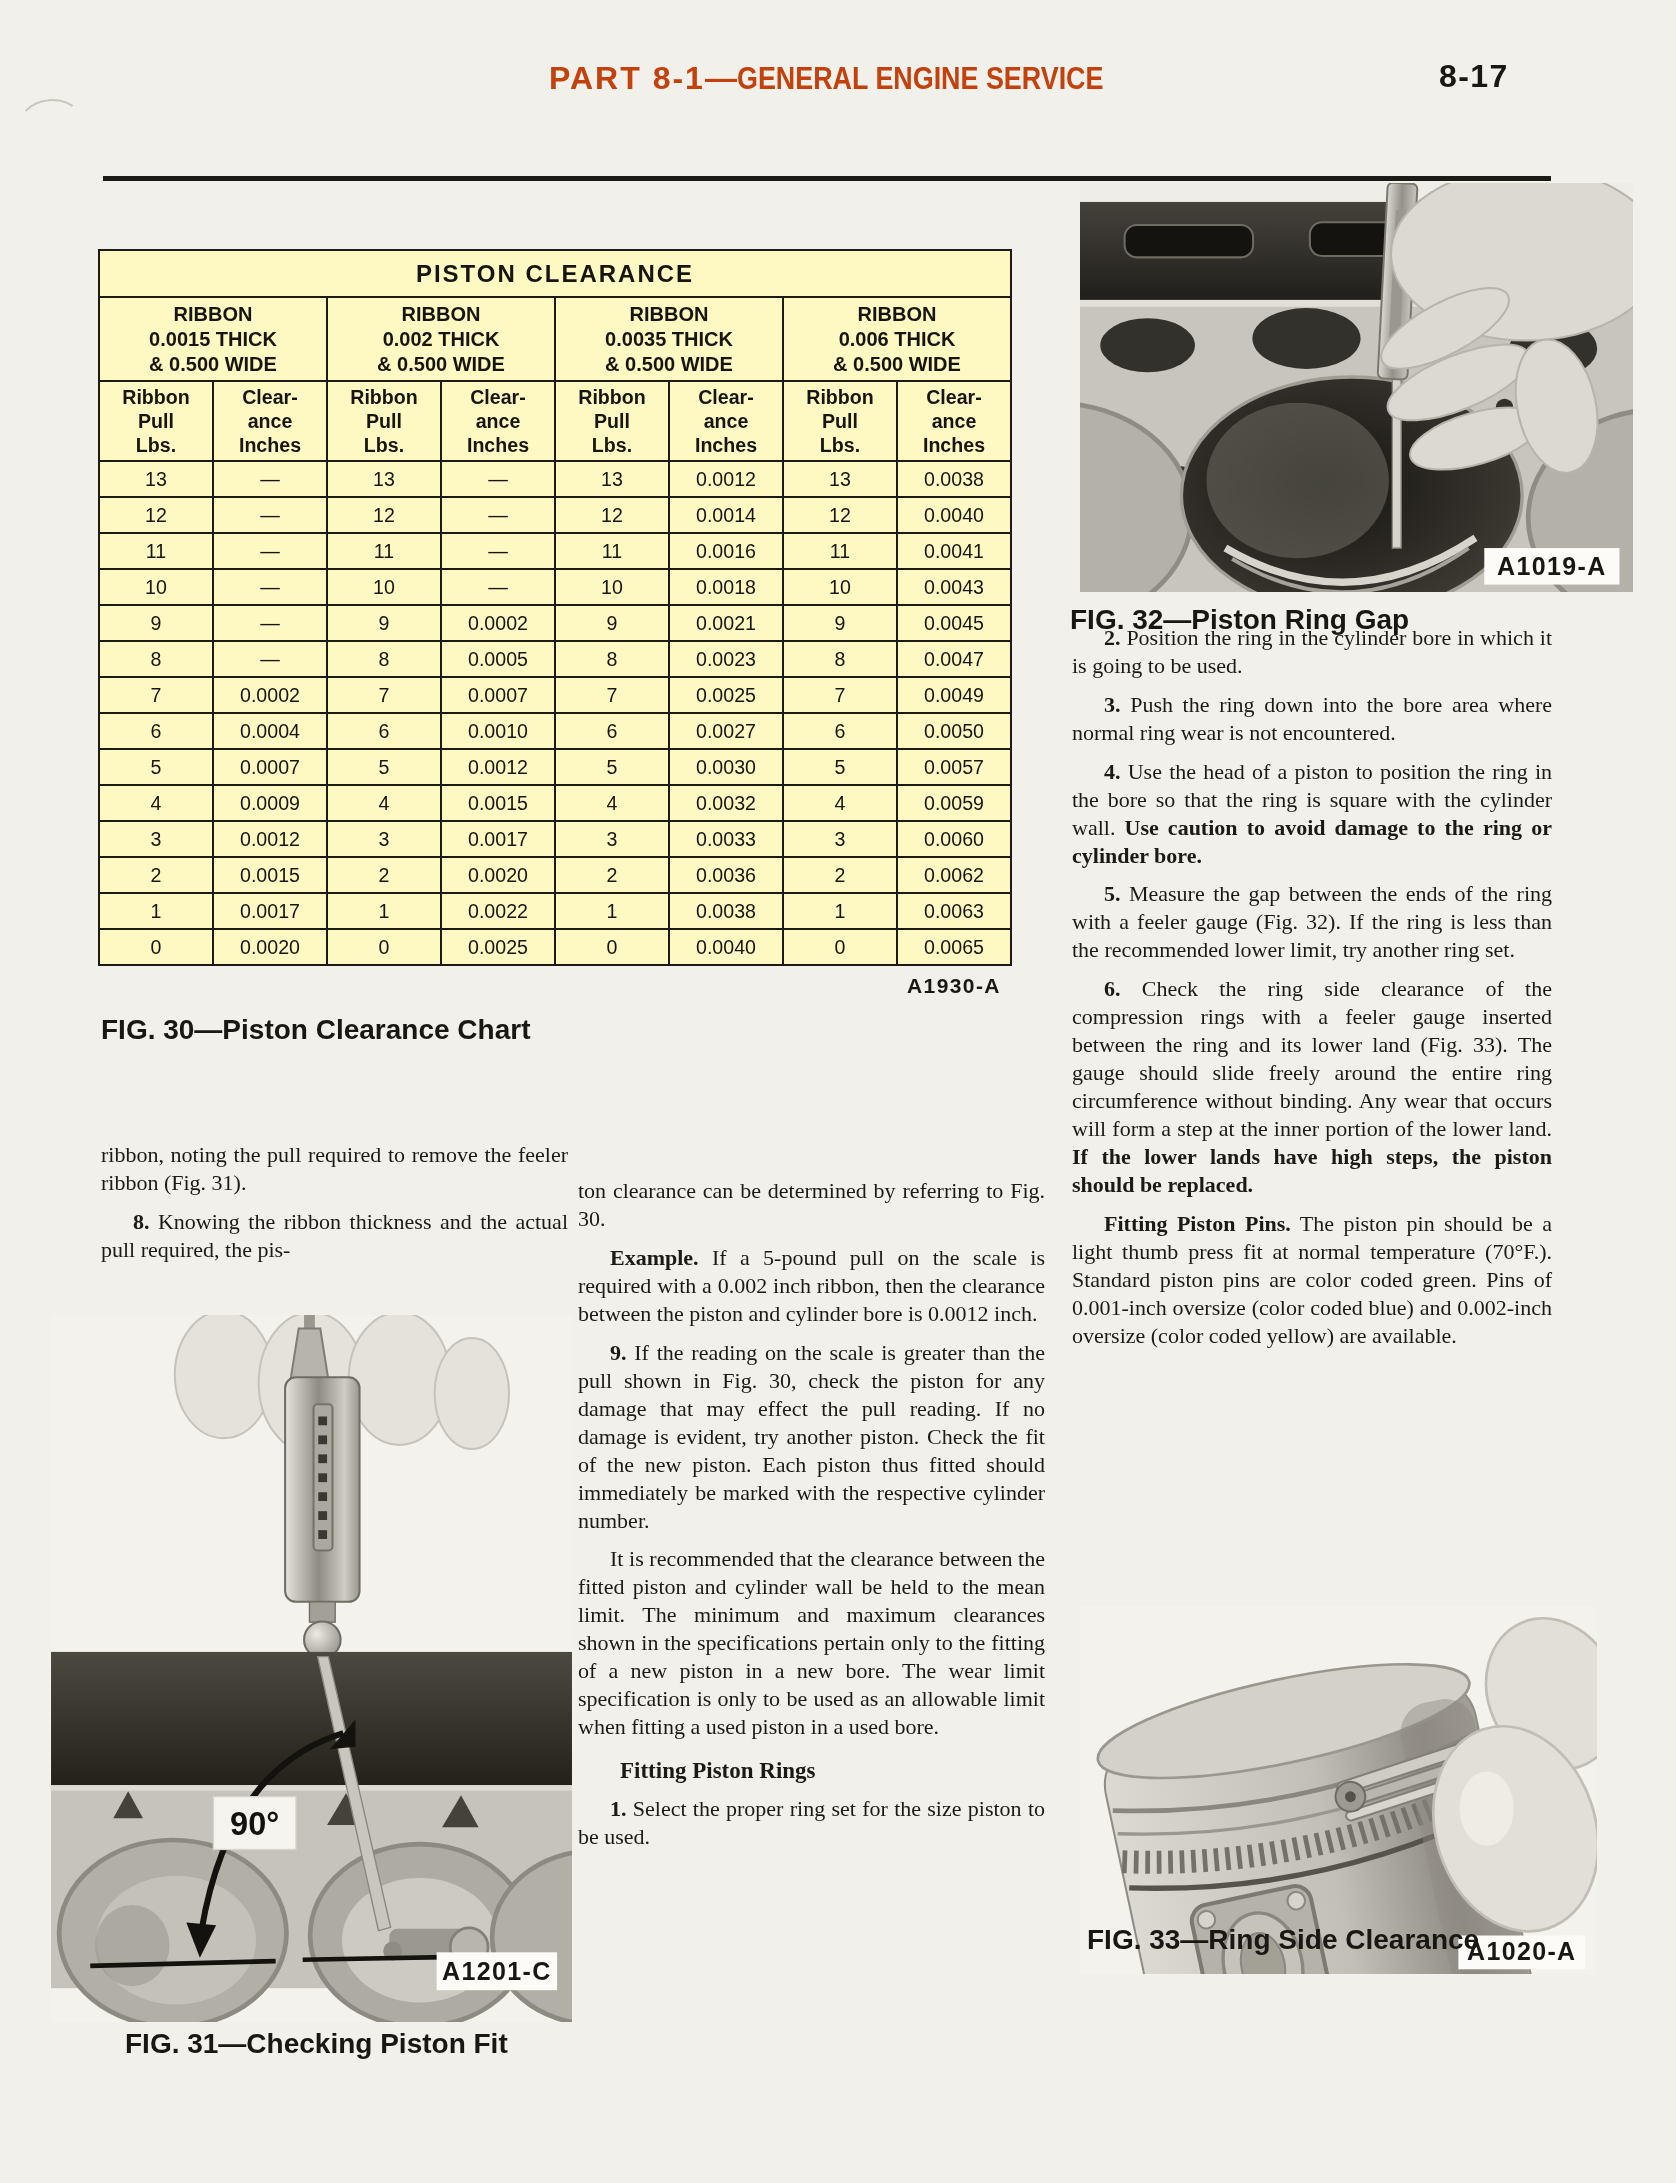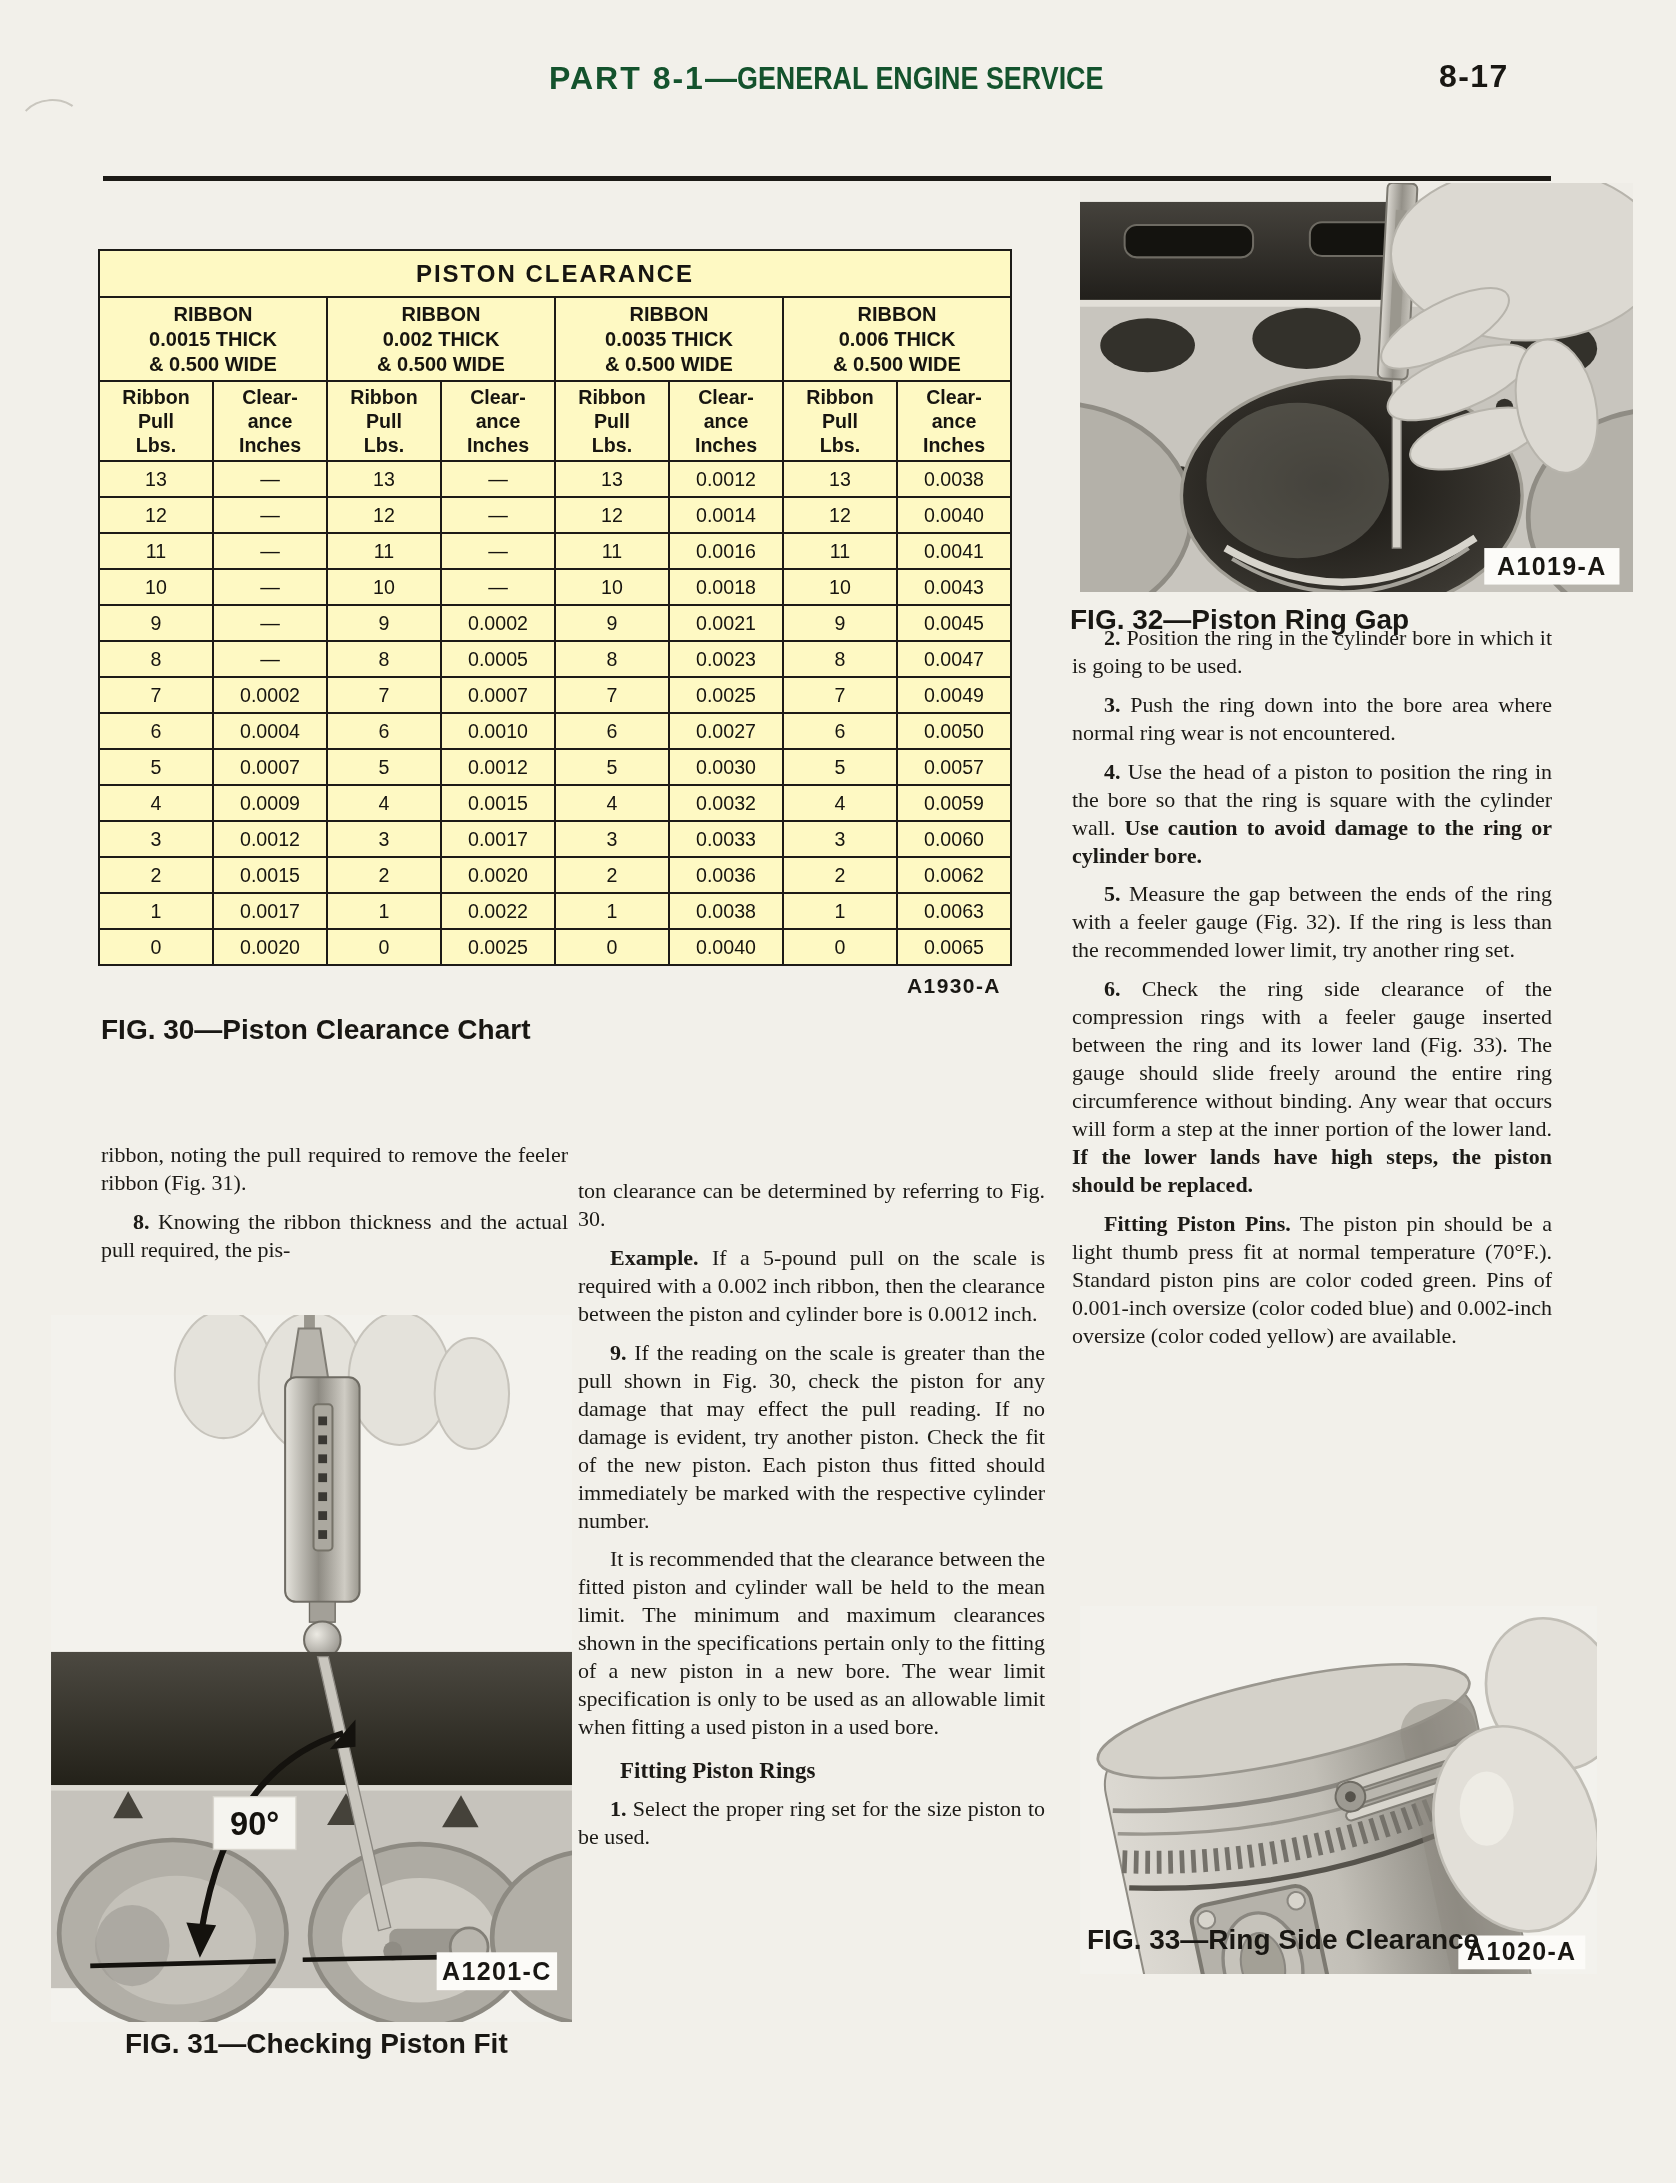--- a/index.html
+++ b/index.html
@@ -1,21 +1,21 @@
 <!DOCTYPE html>
 <html style="font-size:10.8px"><head>
 <meta charset="utf-8">
 <style>
   html,body{margin:0;padding:0;background:#9a988f;}
   .page{position:relative;width:1677px;height:2183px;background:#f2f0ea;
         font-family:"Liberation Serif",serif;color:#1c1a16;overflow:hidden;}
 
   
   .running-head{position:absolute;top:60px;left:549px;white-space:nowrap;
-      font-family:"Liberation Sans",sans-serif;font-weight:bold;font-size:32px;color:#14532d;}
+      font-family:"Liberation Sans",sans-serif;font-weight:bold;font-size:32px;color:#c2410c;}
   .running-head .part{letter-spacing:2px;}
   .running-head .cond{display:inline-block;transform:scaleX(.84);transform-origin:left center;letter-spacing:0;}
   .page-num{position:absolute;top:58px;left:1439px;font-family:"Liberation Sans",sans-serif;
       font-weight:bold;font-size:32px;letter-spacing:1.4px;color:#191713;}
   .head-rule{position:absolute;top:176px;left:103px;width:1448px;height:4.7px;background:#1d1b17;}
   .pen-arc{position:absolute;left:17.6px;top:99px;width:62px;height:50px;border:2px solid #c9c6be;
       border-radius:50%;border-color:#c9c6be transparent transparent transparent;transform:rotate(-6deg);}
 
   
   .clearance-table{position:absolute;left:98px;top:249px;width:914px;table-layout:fixed;

